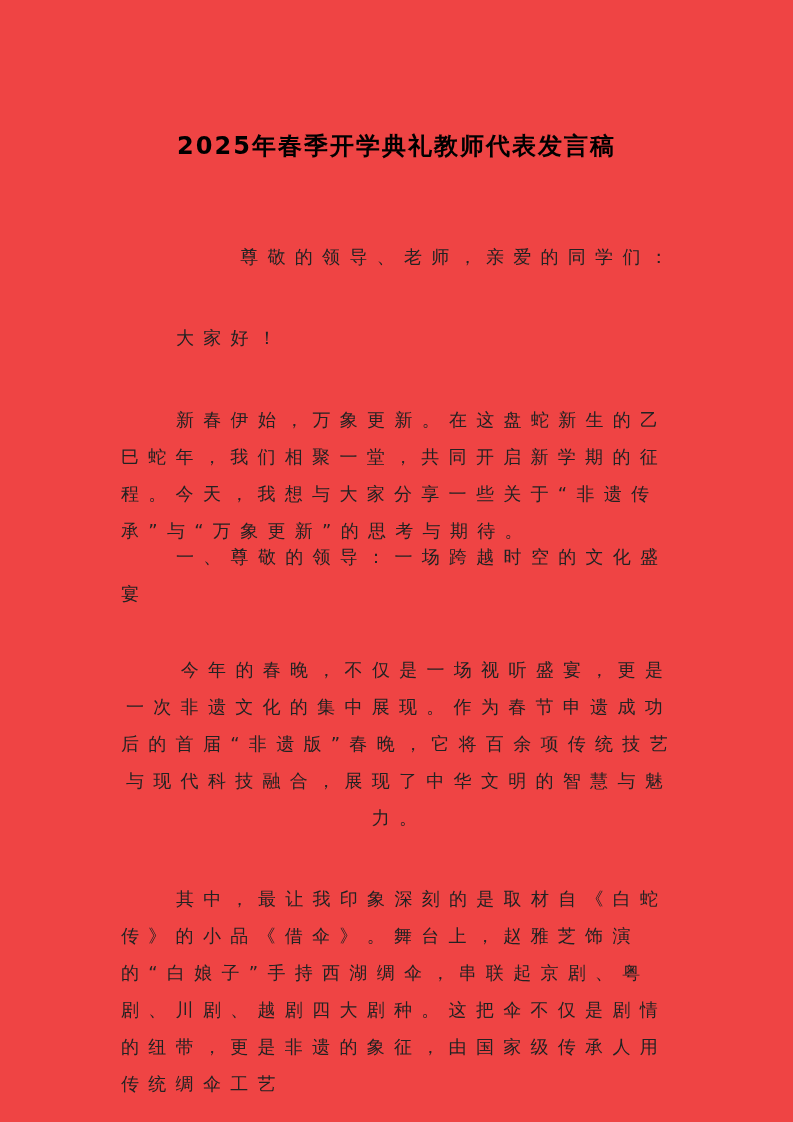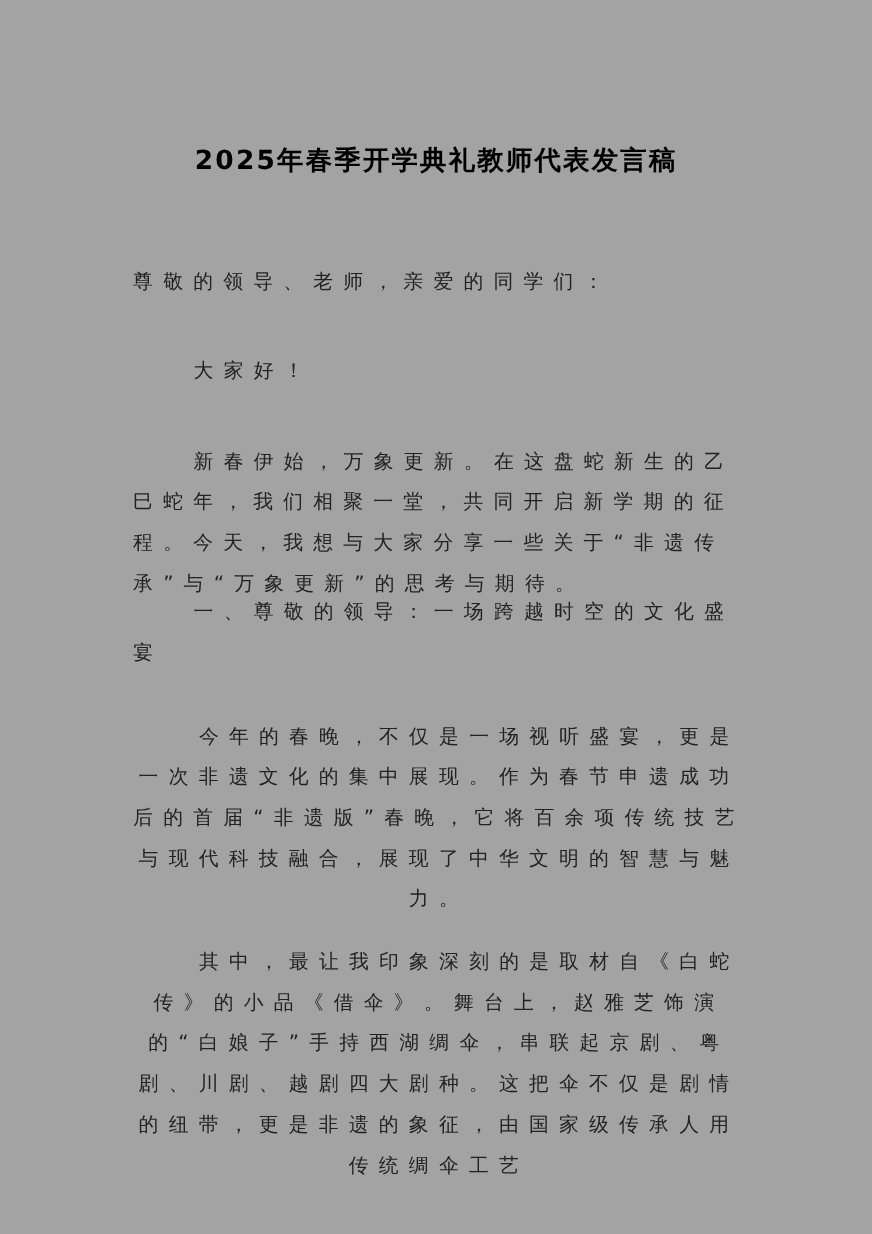--- a/index.html
+++ b/index.html
@@ -1,34 +1,34 @@
 <!DOCTYPE html>
 <html><head>
 <meta charset="utf-8">
 <style>
   html, body { margin:0; padding:0; background:#ffffff; }
   body { width:793px; height:1122px; position:relative; overflow:hidden;
          font-family:"DejaVu Sans", "Liberation Sans", sans-serif; color:#111; }
-  .page { position:absolute; left:0; top:0; width:793px; height:1122px; background:#a3a3a3; }
+  .page { position:absolute; left:0; top:0; width:793px; height:1122px; background:#ef4444; }
   .title { position:absolute; left:0; width:793px; top:128px; text-align:center;
            font-size:24px; font-weight:bold; letter-spacing:2px; color:#000; line-height:36px; }
   .p { position:absolute; left:121px; width:556px; font-size:18px;
        letter-spacing:9.3px; line-height:37px; color:#222; margin:0; white-space:normal; word-break:break-all; }
   .indent { text-indent:55px; }
 </style>
 </head>
 <body>
 
 <div class="page">
   <div class="title">2025年春季开学典礼教师代表发言稿</div>
 
-  <p class="p" style="top:238px;">尊敬的领导、老师，亲爱的同学们：</p>
+  <p class="p" style="top:238px;text-align:right;">尊敬的领导、老师，亲爱的同学们：</p>
 
   <p class="p indent" style="top:319px;">大家好！</p>
 
   <p class="p indent" style="top:401px;">新春伊始，万象更新。在这盘蛇新生的乙巳蛇年，我们相聚一堂，共同开启新学期的征程。今天，我想与大家分享一些关于“非遗传承”与“万象更新”的思考与期待。</p>
 
   <p class="p indent" style="top:538px;">一、尊敬的领导：一场跨越时空的文化盛宴</p>
 
   <p class="p indent" style="top:651px;text-align:center;">今年的春晚，不仅是一场视听盛宴，更是一次非遗文化的集中展现。作为春节申遗成功后的首届“非遗版”春晚，它将百余项传统技艺与现代科技融合，展现了中华文明的智慧与魅力。</p>
 
-  <p class="p indent" style="top:856px;text-align:center;">其中，最让我印象深刻的是取材自《白蛇传》的小品《借伞》。舞台上，赵雅芝饰演的“白娘子”手持西湖绸伞，串联起京剧、粤剧、川剧、越剧四大剧种。这把伞不仅是剧情的纽带，更是非遗的象征，由国家级传承人用传统绸伞工艺</p>
+  <p class="p indent" style="top:880px;">其中，最让我印象深刻的是取材自《白蛇传》的小品《借伞》。舞台上，赵雅芝饰演的“白娘子”手持西湖绸伞，串联起京剧、粤剧、川剧、越剧四大剧种。这把伞不仅是剧情的纽带，更是非遗的象征，由国家级传承人用传统绸伞工艺</p>
 </div>
 
 </body></html>

